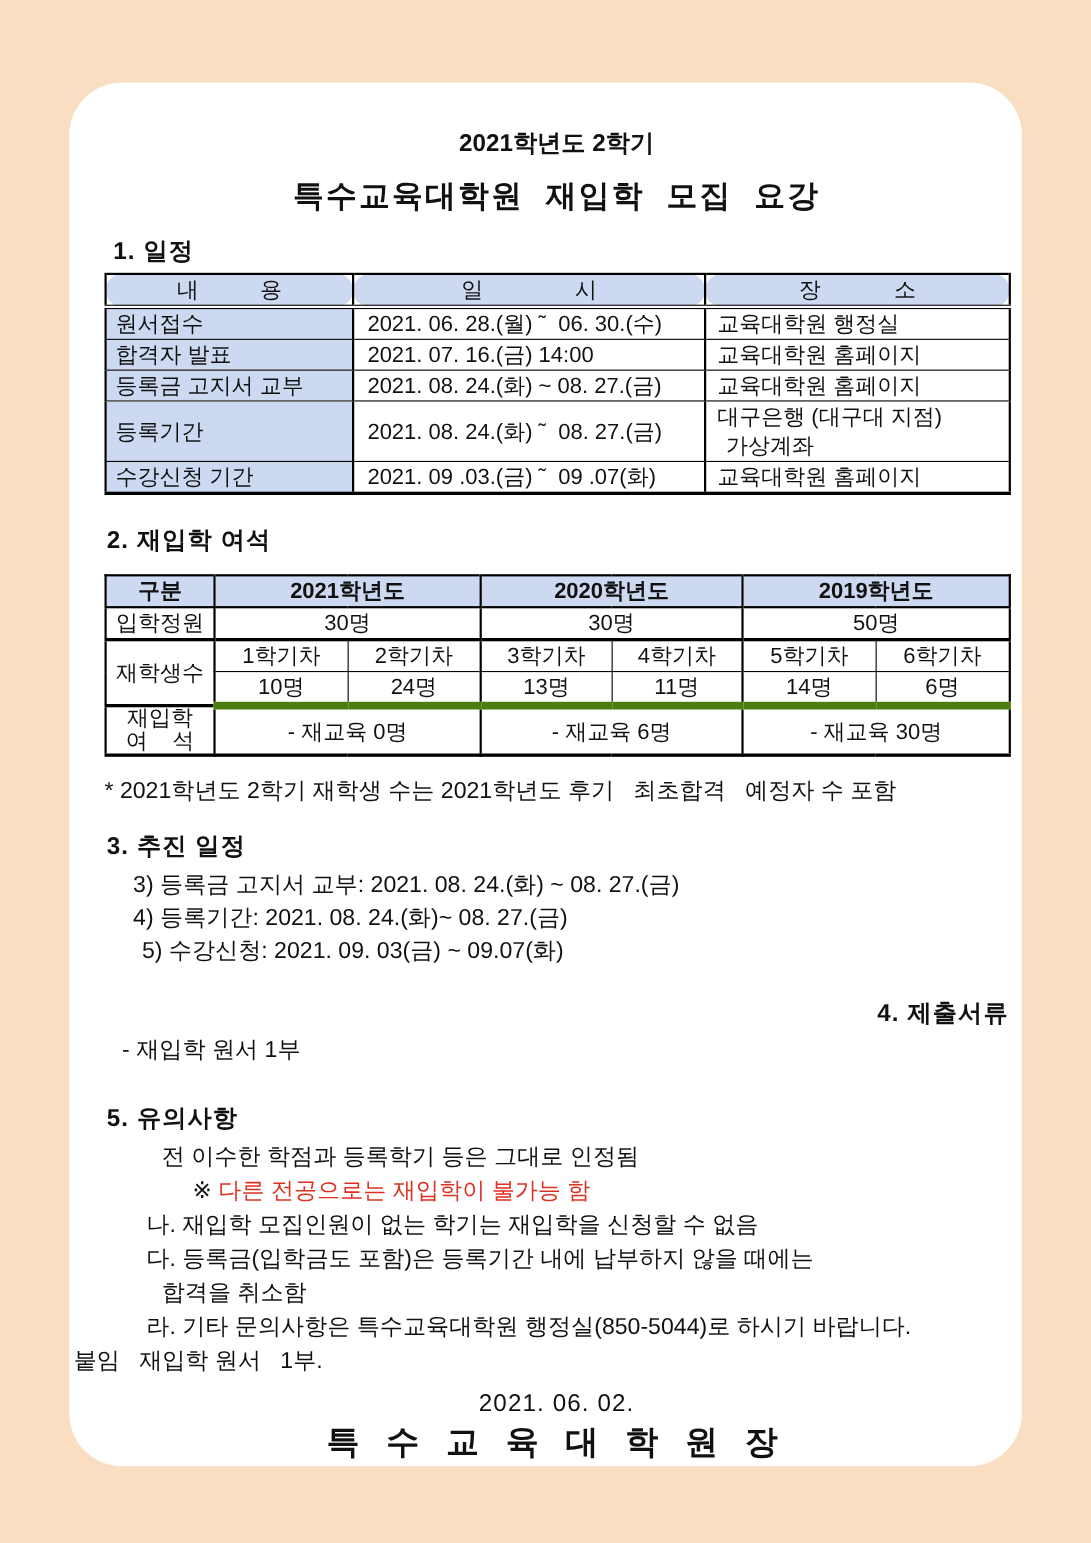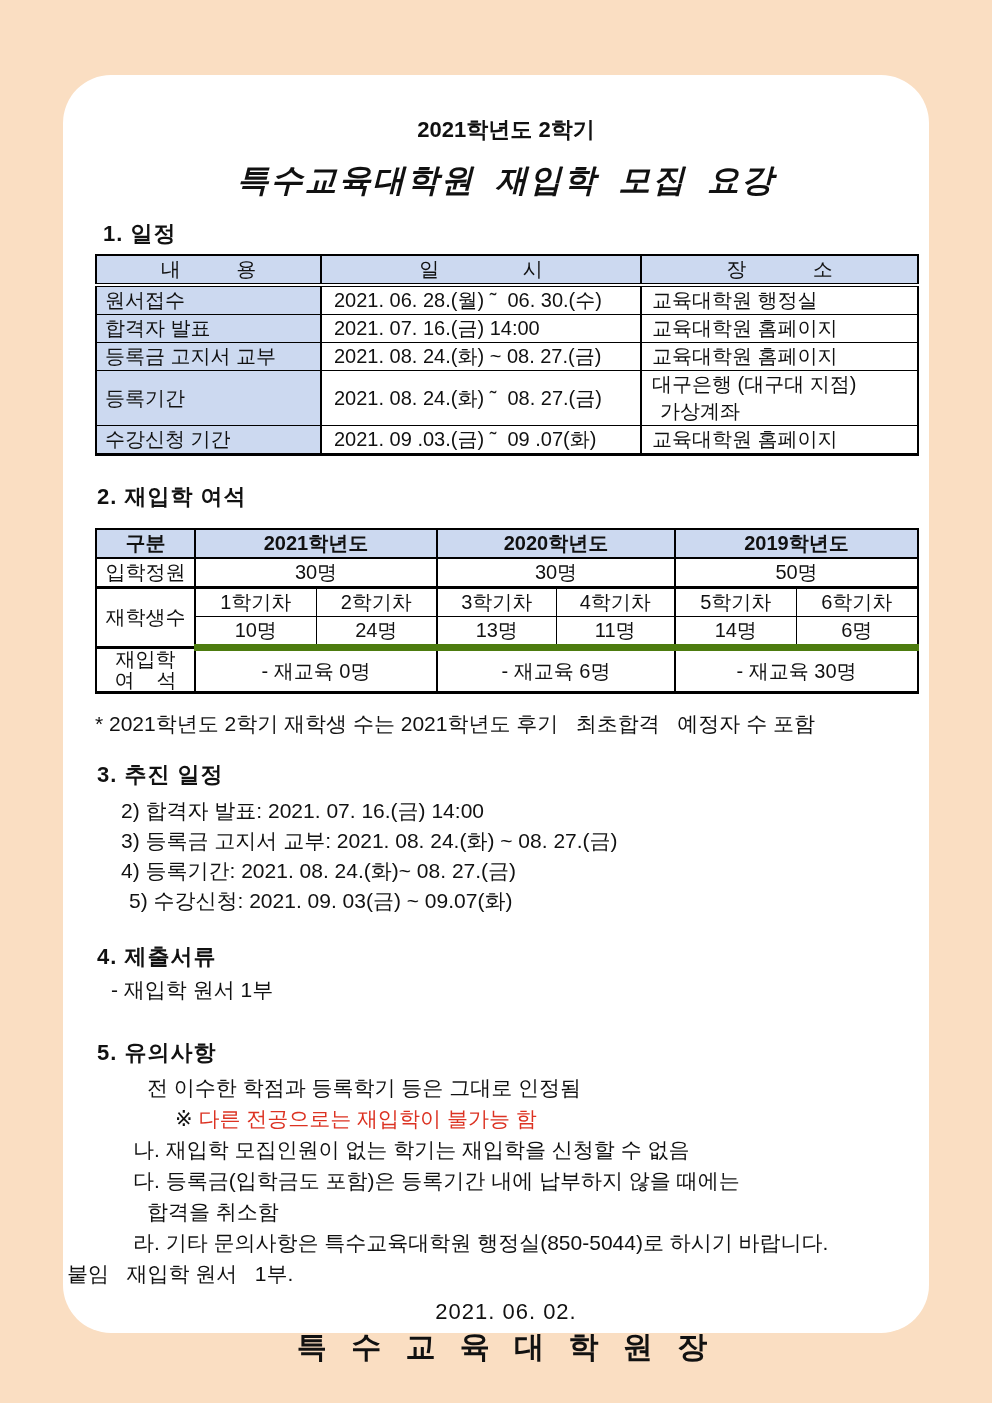--- a/index.html
+++ b/index.html
@@ -12,30 +12,30 @@
     position: relative;
   }
   .panel {
     position: absolute; left: 63px; top: 75px;
     width: 866px; height: 1258px;
     background: #ffffff; border-radius: 48px;
   }
   .content {
     position: absolute; left: 95px; top: 75px; width: 822px;
   }
-  .pre { white-space: pre; }
+  .pre { white-space: pre; border-radius: 15px; }
 
   .subtitle { margin-top: 40px; text-align: center; font-size: 22px; font-weight: bold; }
-  .main-title { margin-top: 14px; text-align: center; font-size: 32px; font-weight: bold; letter-spacing: 2px; word-spacing: 10px; font-style: italic; }
+  .main-title { margin-top: 14px; text-align: center; font-size: 28px; font-weight: bold; letter-spacing: 2px; word-spacing: 10px; }
 
   .sec-heading { font-size: 22px; font-weight: bold; letter-spacing: 1px; }
   .h1 { margin: 16px 0 0 8px; }
   .h2 { margin: 26px 0 0 2px; }
   .h3 { margin: 22px 0 0 2px; }
-  .h4 { margin: 26px 0 0 2px; }
+  .h4 { margin: 26px 0 0 2px; text-align: right; }
   .h5 { margin: 34px 0 0 2px; }
 
   table { border-collapse: collapse; table-layout: fixed; width: 822px; }
   th, td { border: 1px solid #000; font-size: 20px; font-weight: normal; vertical-align: middle; padding: 0 4px; overflow: hidden; }
 
   
   .t1 { margin-top: 5px; border: 2px solid #000; border-bottom: 3px solid #000; }
   .t1 th, .t1 td { border-left: 2px solid #000; border-right: 2px solid #000; }
   .t1 thead th { background: #ccd9f0; border-bottom: 4px double #000; height: 28px; text-align: center; }
   .t1 td { height: 27px; }
@@ -178,21 +178,20 @@
         <td colspan="2" class="grp">- 재교육 6명</td>
         <td colspan="2" class="grp">- 재교육 30명</td>
       </tr>
     </tbody>
   </table>
 
   <div class="footnote pre">* 2021학년도 2학기 재학생 수는 2021학년도 후기   최초합격   예정자 수 포함</div>
 
   <div class="sec-heading h3">3. 추진 일정</div>
   <div class="plan-list">
-    <div>2) 합격자 발표: 2021. 07. 16.(금) 14:00</div>
     <div>3) 등록금 고지서 교부: 2021. 08. 24.(화) ~ 08. 27.(금)</div>
     <div>4) 등록기간: 2021. 08. 24.(화)~ 08. 27.(금)</div>
     <div class="plan-item-5">5) 수강신청: 2021. 09. 03(금) ~ 09.07(화)</div>
   </div>
 
   <div class="sec-heading h4">4. 제출서류</div>
   <div class="doc-item">- 재입학 원서 1부</div>
 
   <div class="sec-heading h5">5. 유의사항</div>
   <div class="notes">

